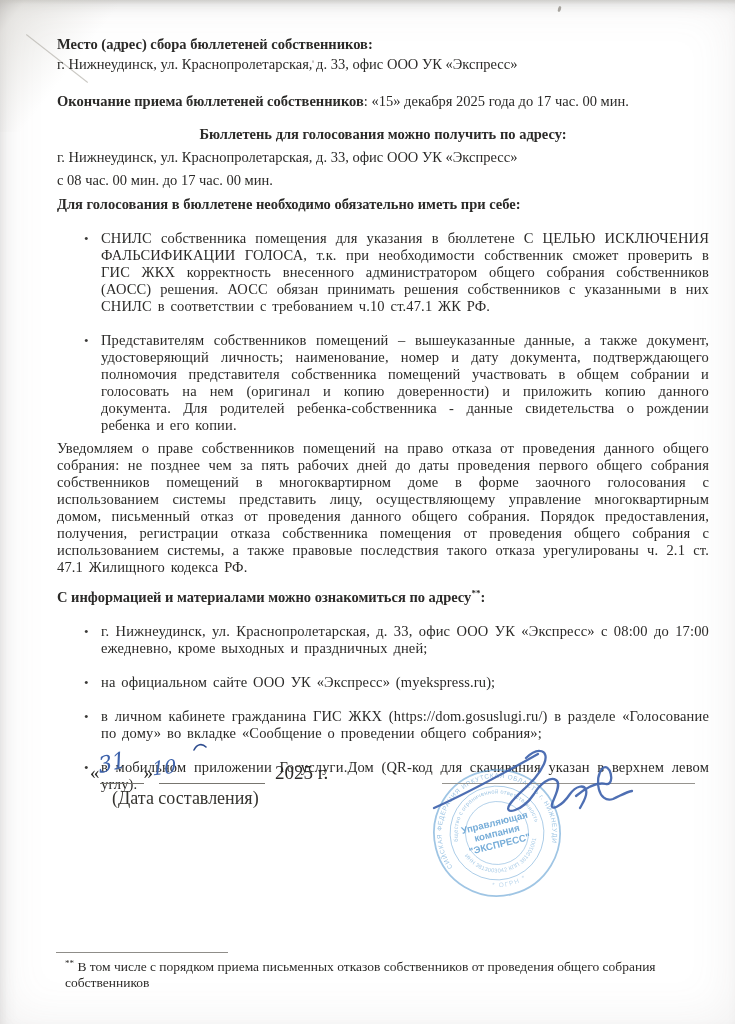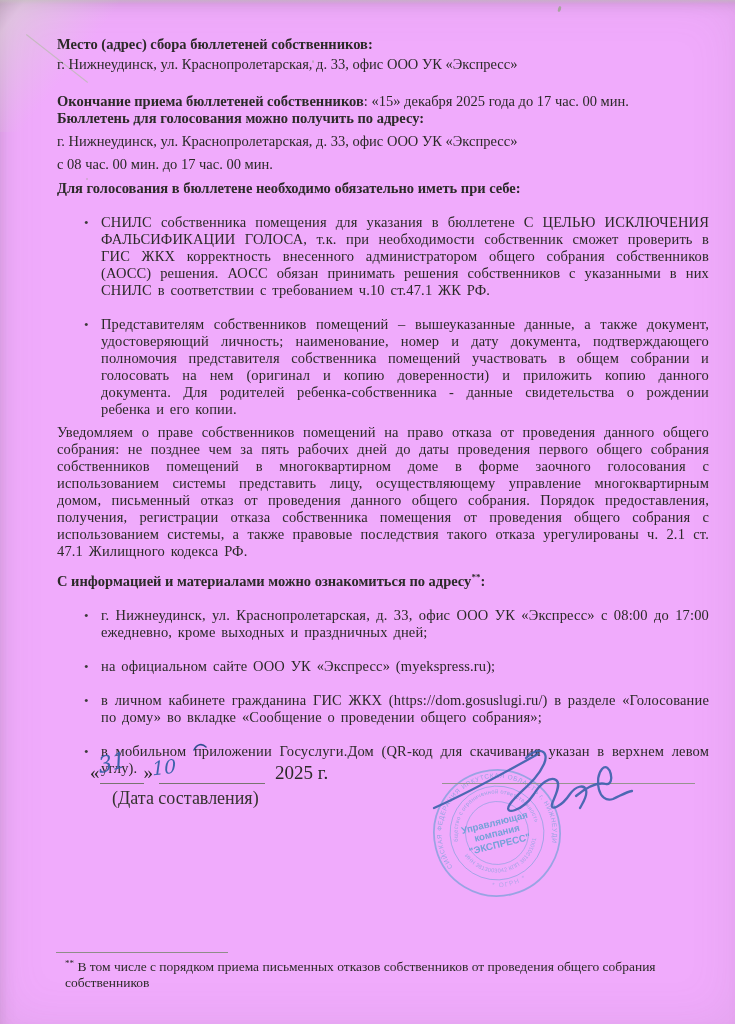--- a/index.html
+++ b/index.html
@@ -1,38 +1,38 @@
 <!DOCTYPE html>
 <html><head>
 <meta charset="utf-8">
 <style>
   html,body{margin:0;padding:0;background:#e9e8e5;}
   .page{
     position:relative;width:735px;height:1024px;overflow:hidden;
-    background:#f0abfc;
+    background:#ffffff;
     box-shadow:inset 0 0 48px rgba(118,112,104,.10), inset 0 12px 16px -12px rgba(90,88,84,.35), inset 12px 0 18px -14px rgba(90,88,84,.22);
     font-family:"Liberation Serif", serif;color:#2b2a28;
   }
   .corner-fold{position:absolute;top:0;left:0;width:118px;height:132px;
     background:linear-gradient(128deg,#b6b3ae 0%,#d9d7d2 12%,rgba(245,244,241,0) 56%);opacity:.55;}
   .crease{position:absolute;top:58px;left:18px;width:78px;height:1px;background:#bdbab4;transform:rotate(38deg);opacity:.8;}
   .top-edge{position:absolute;top:0;left:0;right:0;height:4px;background:linear-gradient(#c7c5c0,rgba(255,255,255,0));opacity:.5;}
   .speck{position:absolute;background:#a7a49e;border-radius:50%;}
   .s1{top:6px;left:558px;width:3px;height:6px;transform:rotate(18deg);}
   .s2{top:60px;left:312px;width:2px;height:3px;opacity:.7;}
   .s3{top:178px;left:86px;width:2px;height:2px;opacity:.5;}
 
   .content{position:absolute;top:36px;left:57px;width:652px;font-size:14.5px;line-height:17px;}
   p{margin:0;}
   .h{font-weight:bold;}
   .t{}
   .just{text-align:justify;letter-spacing:.15px;word-spacing:2px;}
   .m2{margin-top:3px;}
   .m-deadline{margin-top:20px;}
-  .m-ballot{margin-top:0;}
+  .m-ballot{margin-top:16px;text-align:center;}
   .m5{margin-top:6px;}
   .m6{margin-top:6px;}
   .m-req{margin-top:7px;}
   .b{font-weight:bold;}
   sup{font-size:9px;vertical-align:super;line-height:0;}
 
   ul.list{list-style:none;margin:3px 0 0 0;padding:0 0 0 44px;}
   ul.list li{position:relative;text-align:justify;letter-spacing:.15px;word-spacing:2px;margin-top:17px;}
   ul.list li::before{content:"\2022";position:absolute;left:-17px;top:0;font-size:13px;color:#3a3937;}
   .paragraph{margin-top:6px;}

